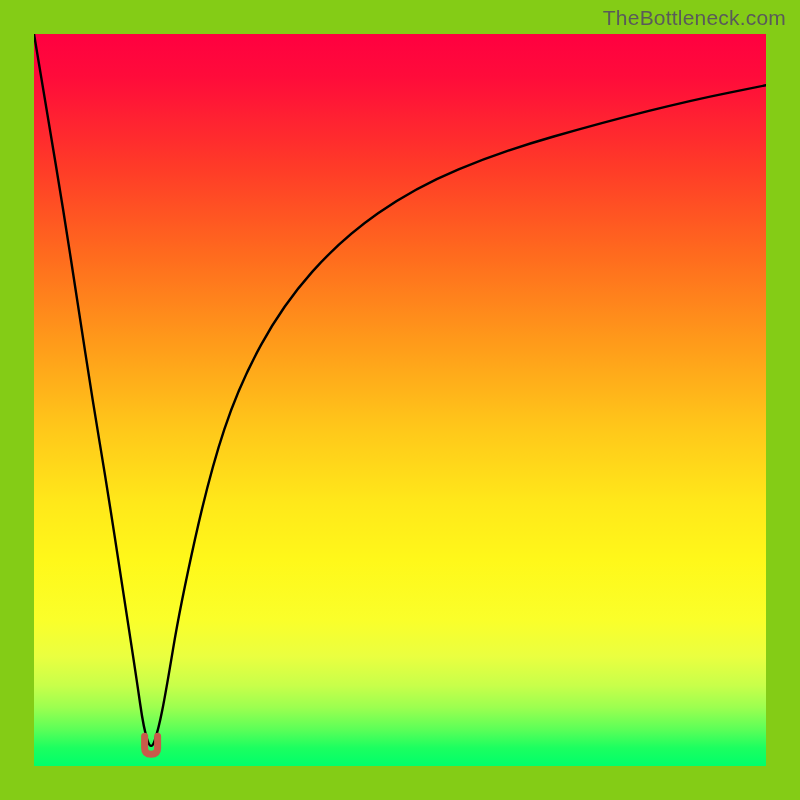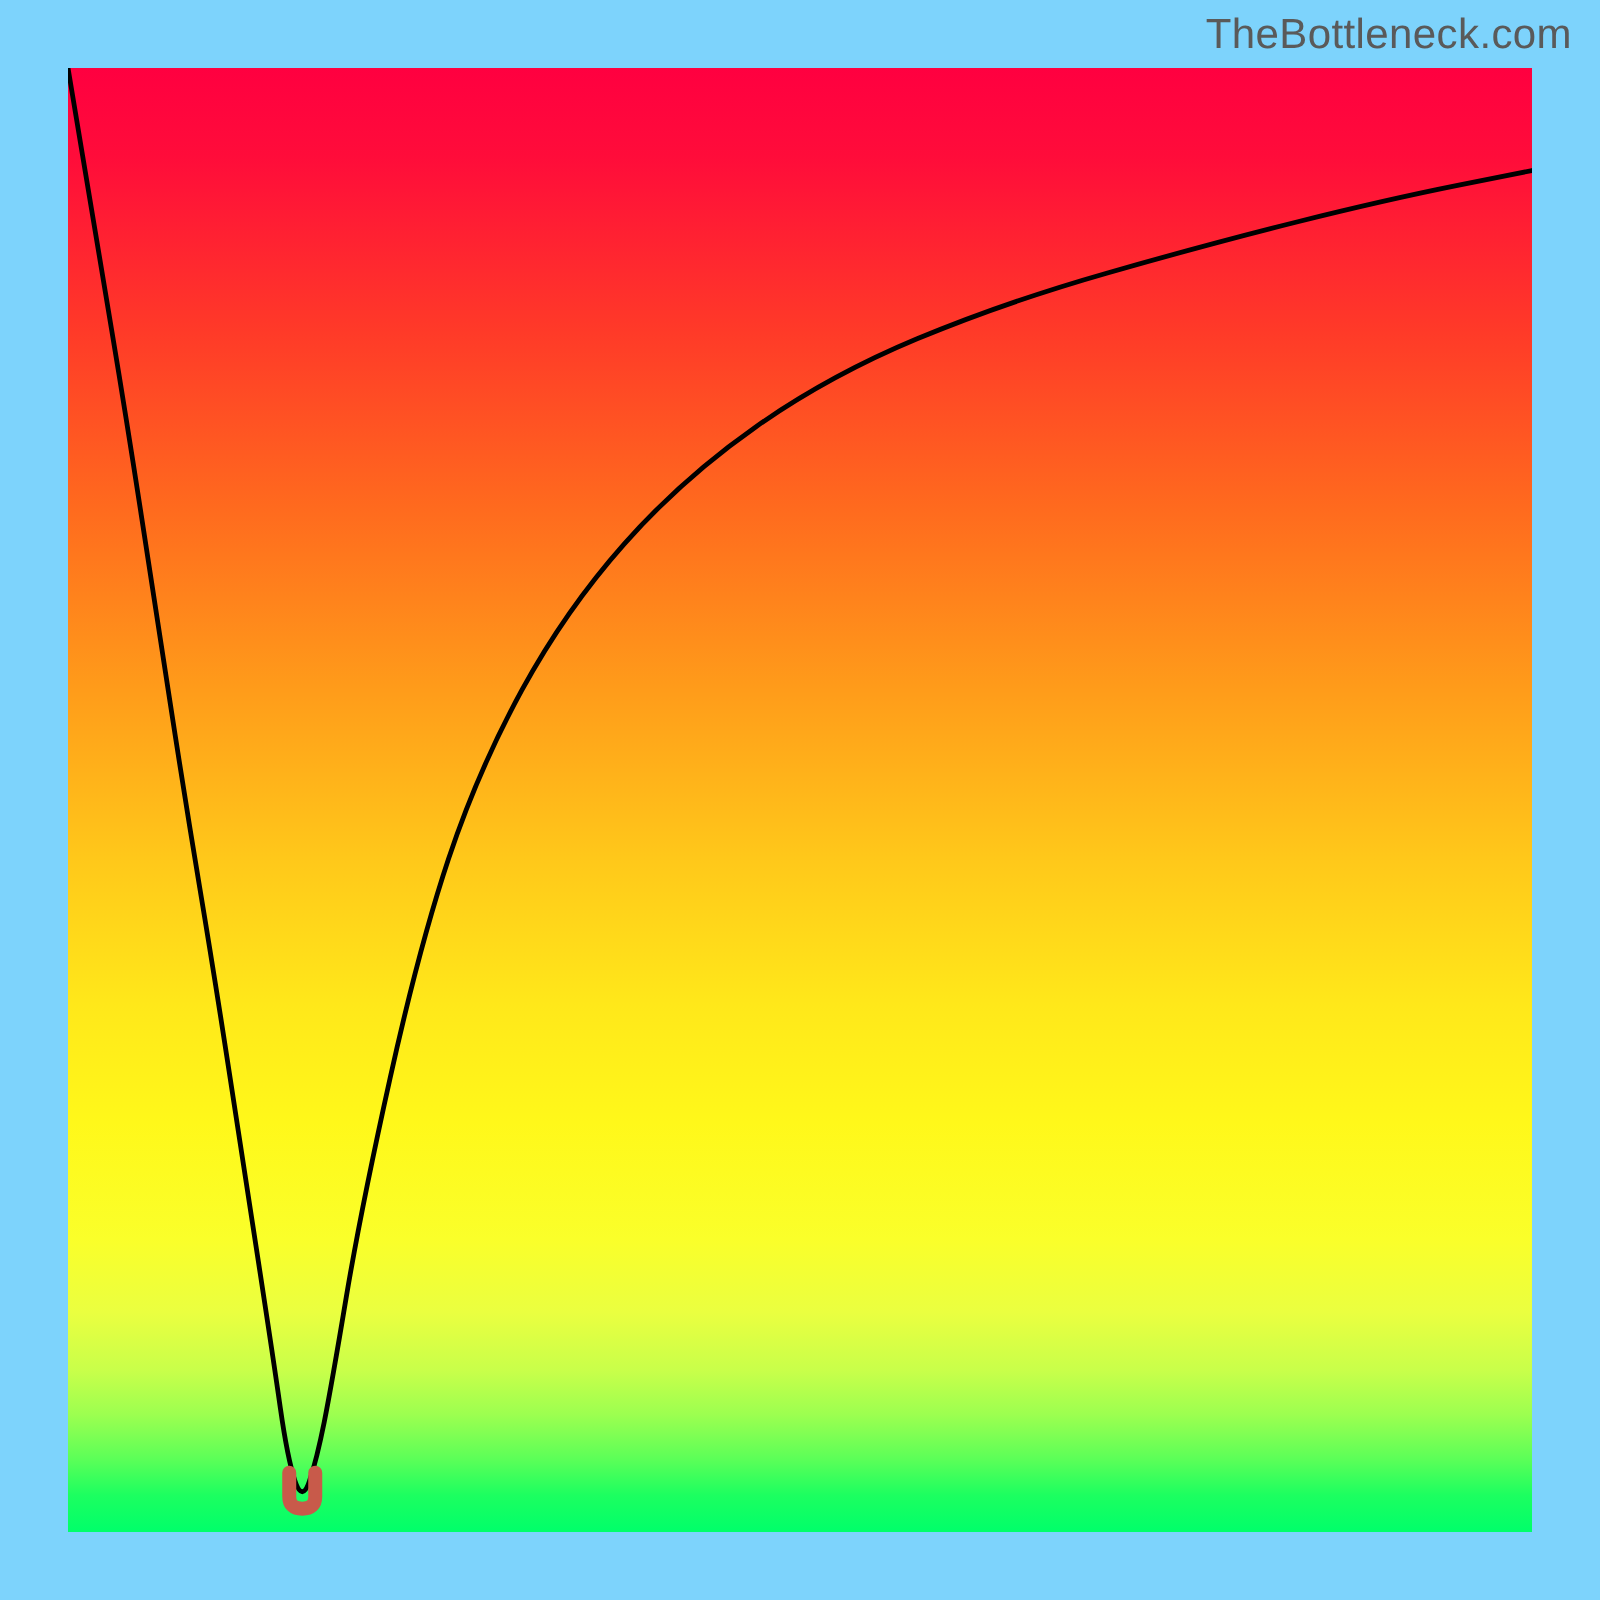--- a/index.html
+++ b/index.html
@@ -7,21 +7,21 @@
     padding: 0;
     width: 800px;
     height: 800px;
     overflow: hidden;
     background: #000;
     font-family: Arial, Helvetica, sans-serif;
   }
   .frame {
     position: absolute;
     inset: 0;
-    background: #7dd3fc;
+    background: #84cc16;
   }
   .plot {
     position: absolute;
     left: 34px;
     top: 34px;
     width: 732px;
     height: 732px;
     
     background: linear-gradient(
       to bottom,

